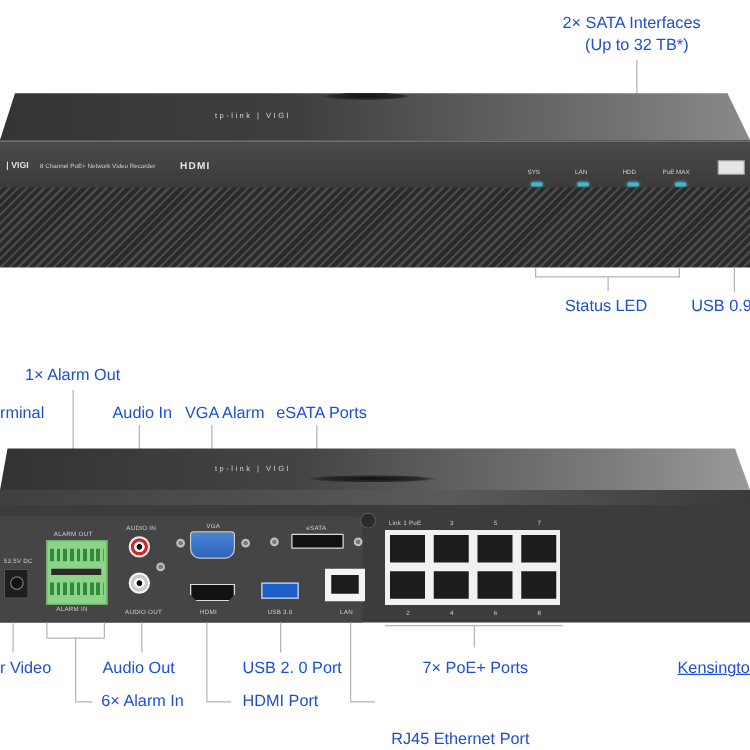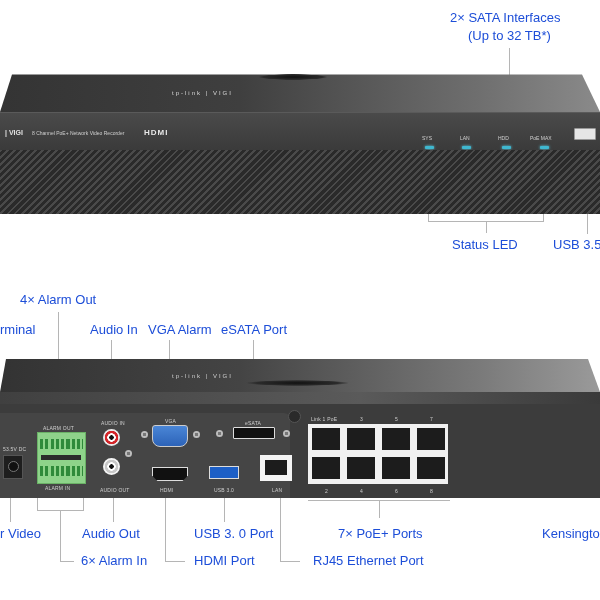--- a/index.html
+++ b/index.html
@@ -87,30 +87,30 @@
 <div class="abs usb2"></div>
 
 <div class="abs front-grille"></div>
 
 <div class="line" style="left:428px;top:214px;width:1px;height:8px;"></div>
 <div class="line" style="left:543px;top:214px;width:1px;height:8px;"></div>
 <div class="line" style="left:428px;top:221px;width:116px;height:1px;"></div>
 <div class="line" style="left:486px;top:221px;width:1px;height:12px;"></div>
 <div class="label" style="left:452px;top:237px;">Status LED</div>
 <div class="line" style="left:587px;top:214px;width:1px;height:20px;"></div>
-<div class="label" style="left:553px;top:237px;">USB 3.5</div>
-
-<div class="label" style="left:20px;top:292px;">4× Alarm Out</div>
+<div class="label" style="left:553px;top:237px;">USB 0.9</div>
+
+<div class="label" style="left:20px;top:292px;">1× Alarm Out</div>
 <div class="line" style="left:58px;top:312px;width:1px;height:118px;"></div>
 <div class="label" style="left:0px;top:322px;">rminal</div>
 <div class="label" style="left:90px;top:322px;">Audio In</div>
 <div class="line" style="left:111px;top:340px;width:1px;height:88px;"></div>
 <div class="label" style="left:148px;top:322px;">VGA Alarm</div>
 <div class="line" style="left:169px;top:340px;width:1px;height:84px;"></div>
-<div class="label" style="left:221px;top:322px;">eSATA Port</div>
+<div class="label" style="left:221px;top:322px;">eSATA Ports</div>
 <div class="line" style="left:253px;top:340px;width:1px;height:86px;"></div>
 
 <div class="abs rear-top"></div>
 <div class="abs rear-logo">tp-link | VIGI</div>
 <div class="abs rear-top-dip"></div>
 <div class="abs rear-band"></div>
 <div class="abs rear-panel"></div>
 <div class="abs rear-inset"></div>
 
 <div class="tiny" style="left:3px;top:446px;">53.5V DC</div>
@@ -181,23 +181,23 @@
 <div class="label" style="left:81px;top:553px;">6× Alarm In</div>
 
 <div class="line" style="left:113px;top:498px;width:1px;height:24px;"></div>
 <div class="label" style="left:82px;top:526px;">Audio Out</div>
 
 <div class="line" style="left:165px;top:498px;width:1px;height:63px;"></div>
 <div class="line" style="left:165px;top:561px;width:20px;height:1px;"></div>
 <div class="label" style="left:194px;top:553px;">HDMI Port</div>
 
 <div class="line" style="left:224px;top:498px;width:1px;height:24px;"></div>
-<div class="label" style="left:194px;top:526px;">USB 3. 0 Port</div>
+<div class="label" style="left:194px;top:526px;">USB 2. 0 Port</div>
 
 <div class="line" style="left:280px;top:498px;width:1px;height:63px;"></div>
 <div class="line" style="left:280px;top:561px;width:20px;height:1px;"></div>
-<div class="label" style="left:313px;top:553px;text-align:right;">RJ45 Ethernet Port</div>
+<div class="label" style="left:313px;top:583px;text-align:right;">RJ45 Ethernet Port</div>
 
 <div class="line" style="left:308px;top:500px;width:142px;height:1px;"></div>
 <div class="line" style="left:379px;top:500px;width:1px;height:18px;"></div>
 <div class="label" style="left:338px;top:526px;">7× PoE+ Ports</div>
 
-<div class="label" style="left:542px;top:526px;">Kensingto</div>
+<div class="label" style="left:542px;top:526px;text-decoration:underline;">Kensingto</div>
 
 </body></html>

